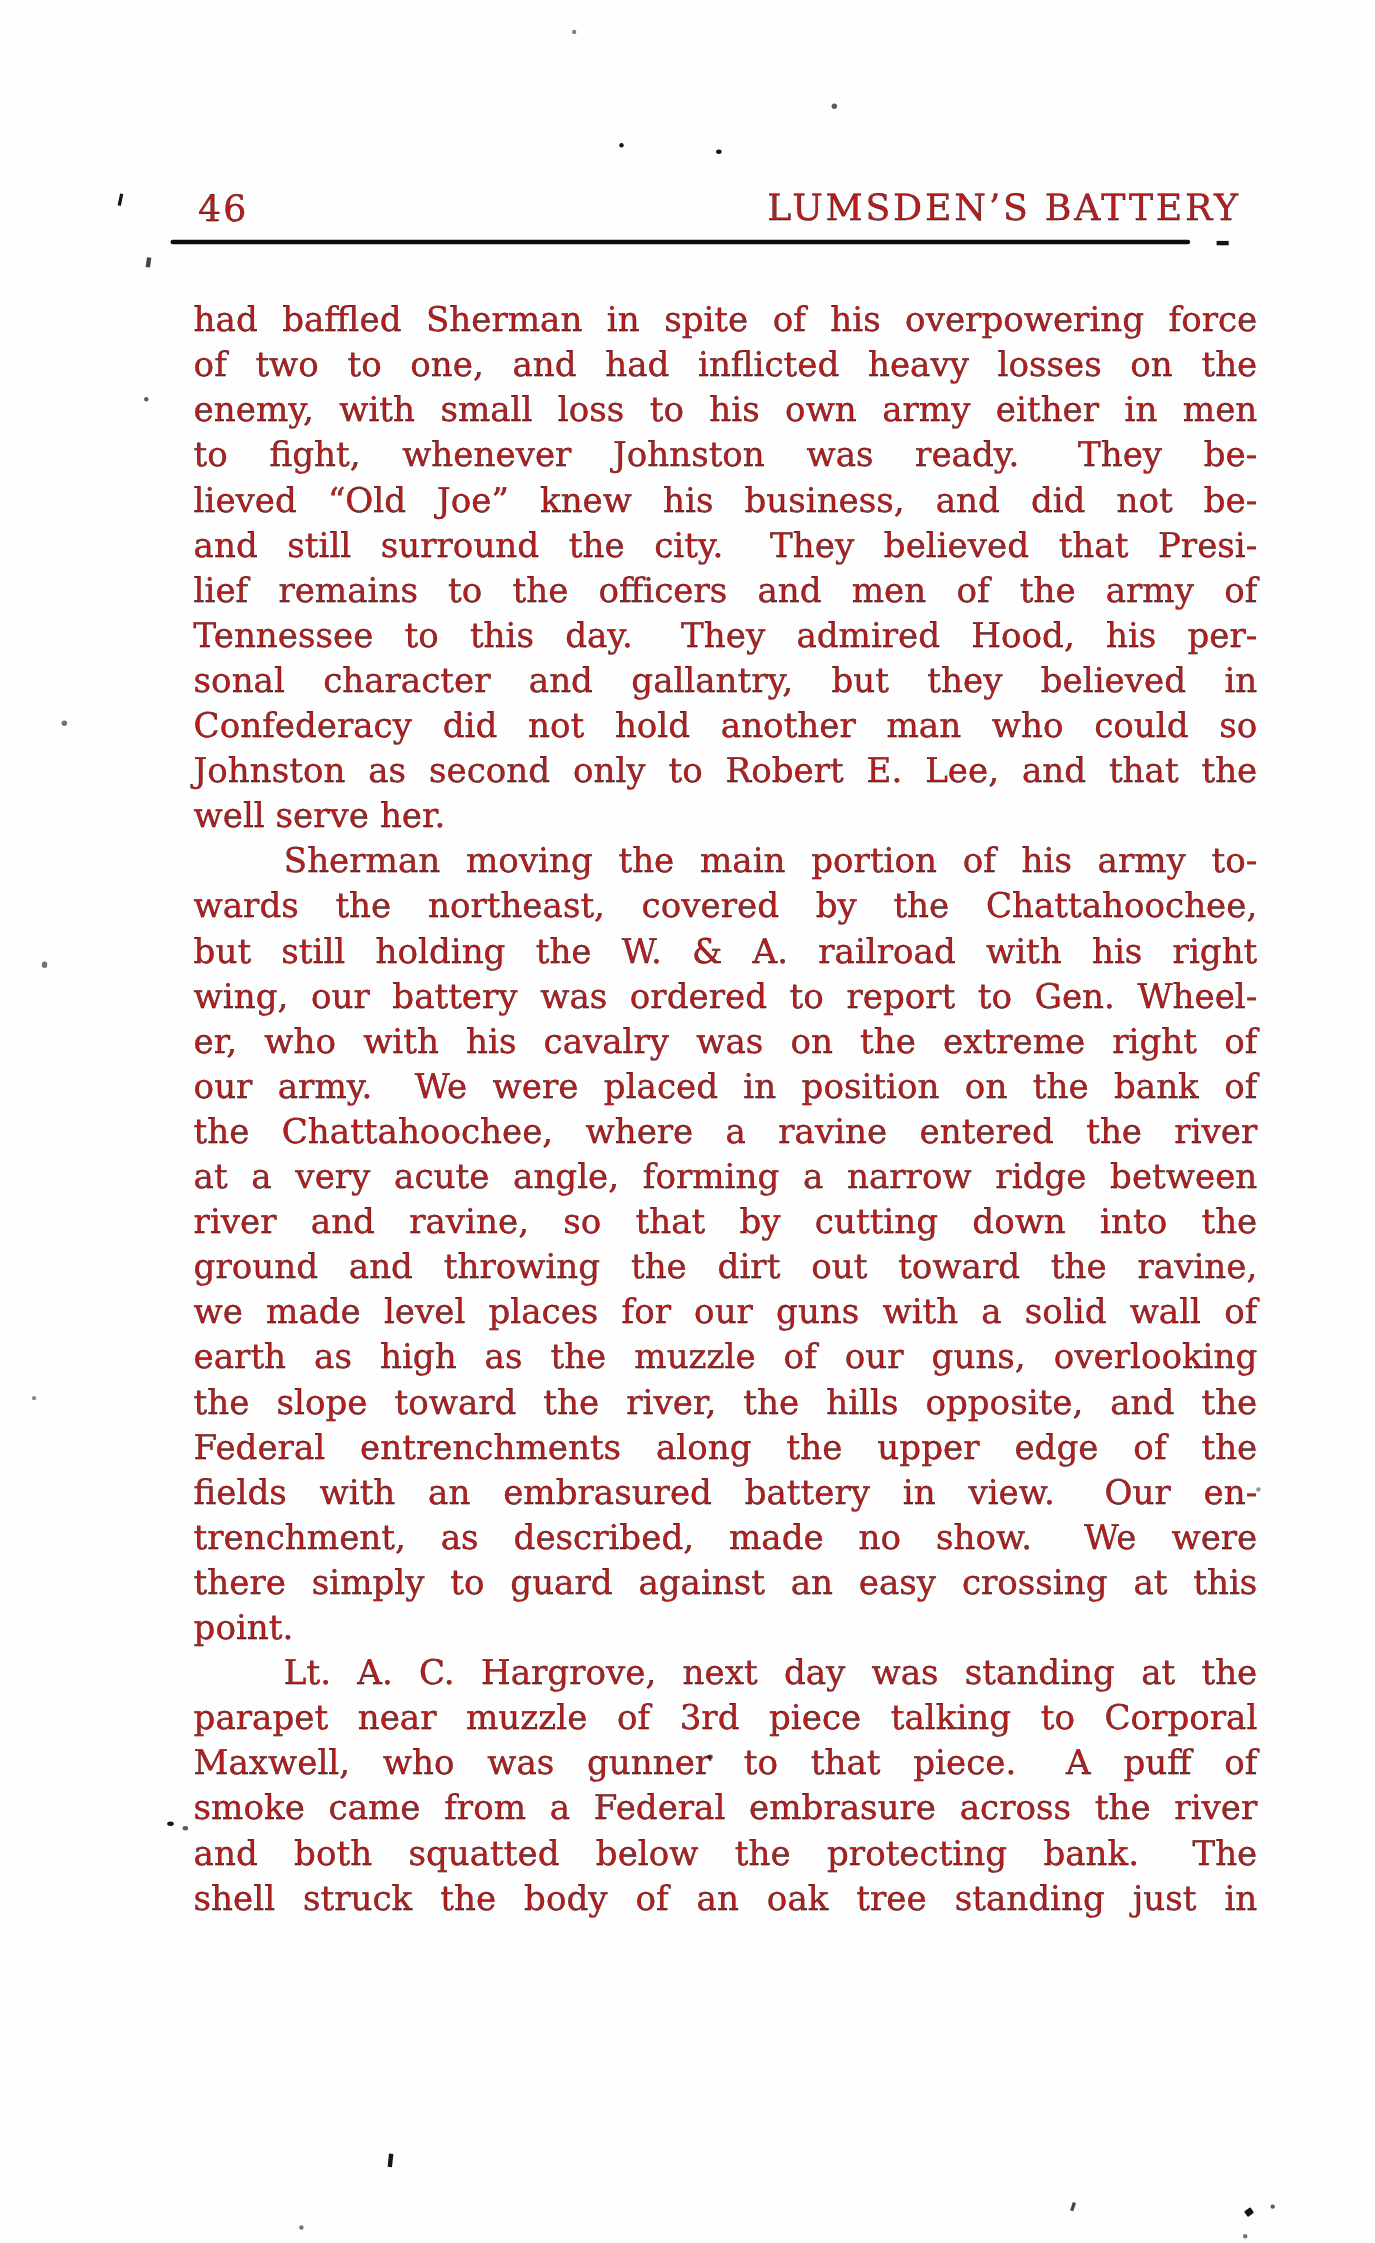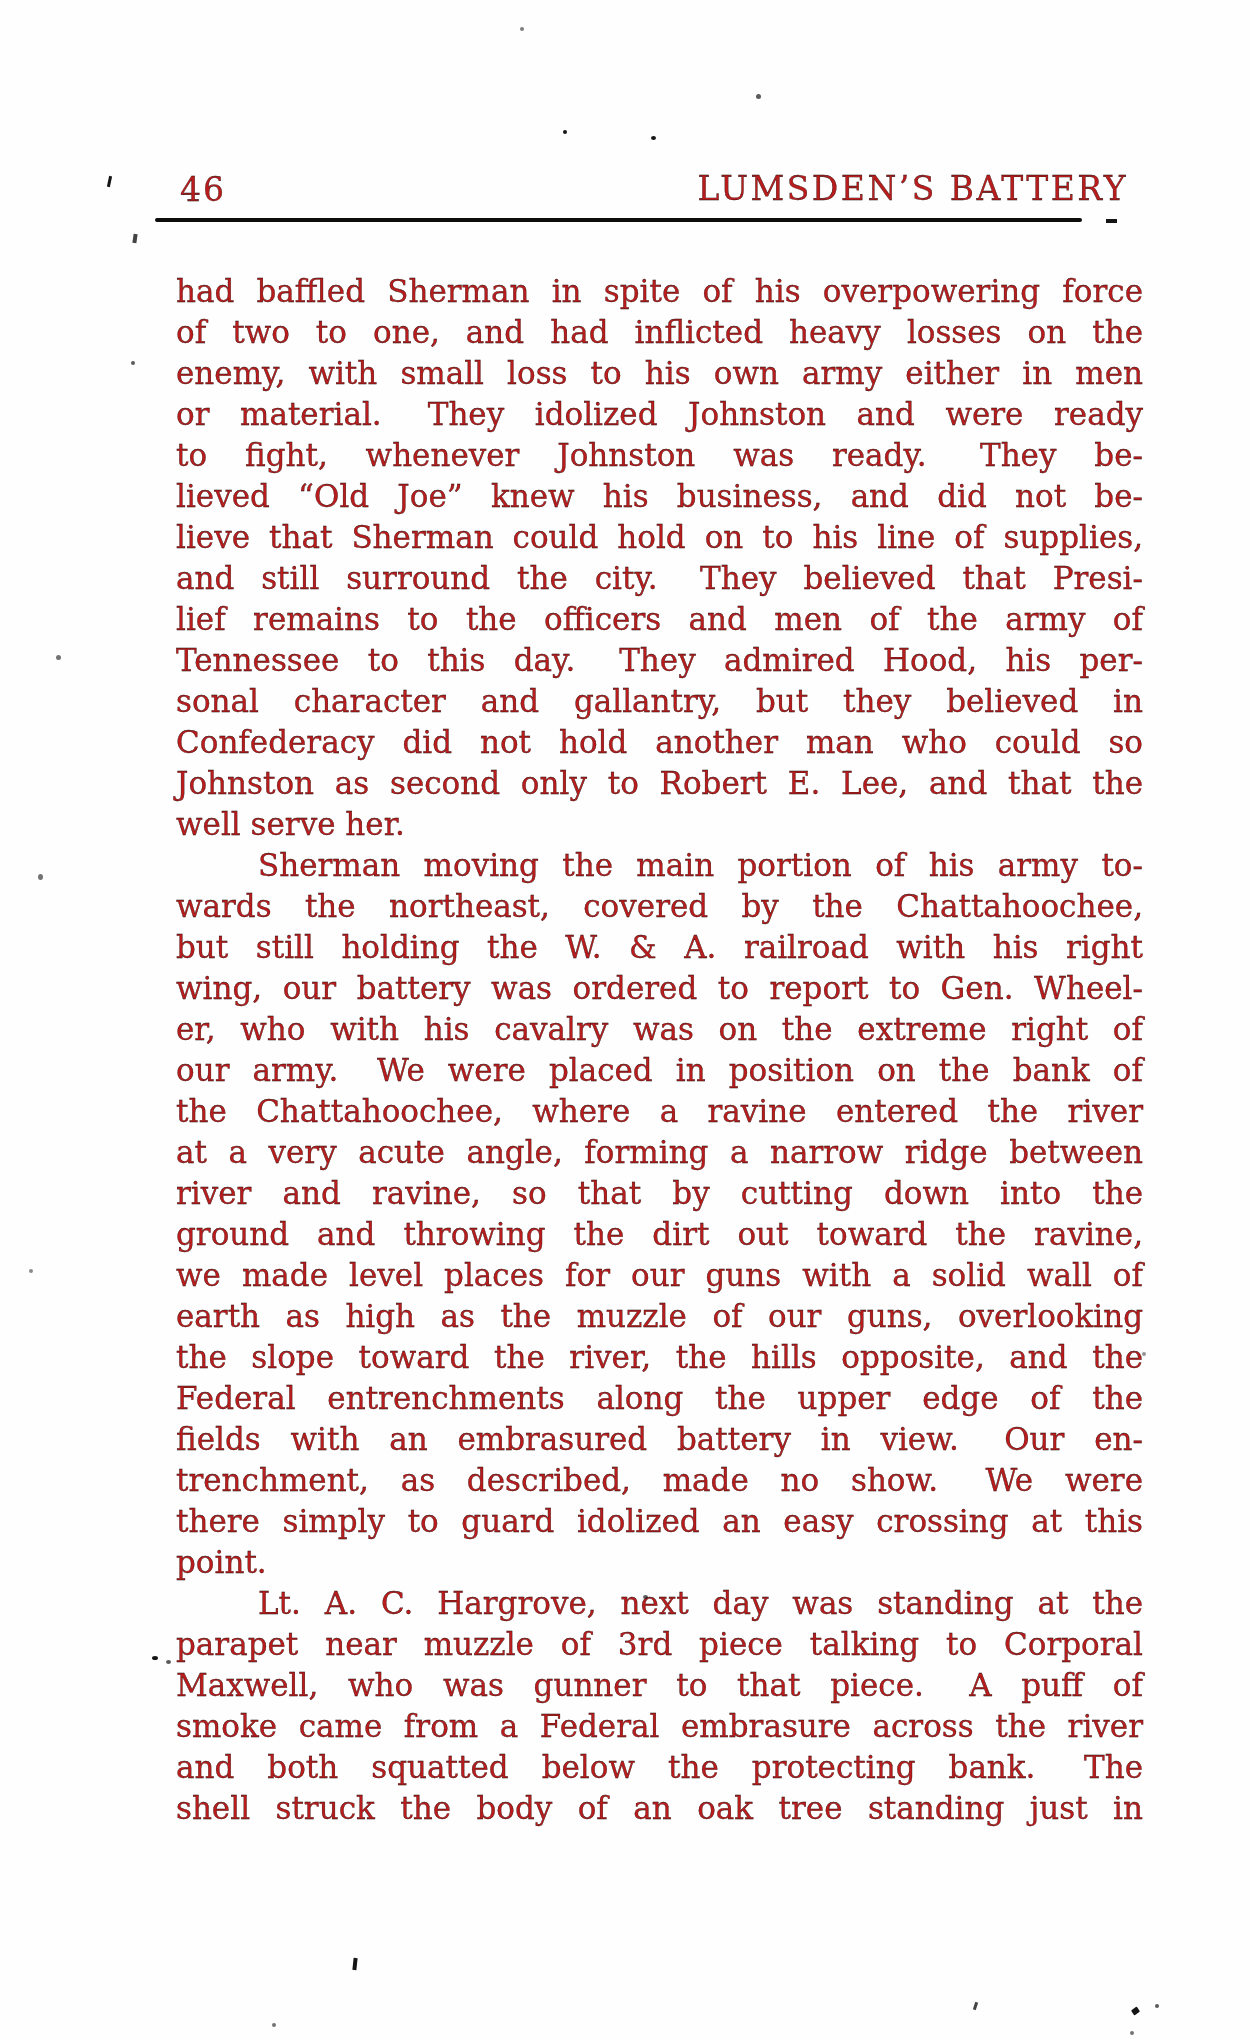--- a/index.html
+++ b/index.html
@@ -38,24 +38,22 @@
     <span class="rtitle">LUMSDEN’S BATTERY</span>
   </div>
 
   <div class="rule"></div>
 
   <div class="body-text">
     <p class="para">
       <span class="line">had baffled Sherman in spite of his overpowering force</span>
       <span class="line">of two to one, and had inflicted heavy losses on the</span>
       <span class="line">enemy, with small loss to his own army either in men</span>
-      <span class="line">or material.  They idolized Johnston and were ready</span>
       <span class="line">to fight, whenever Johnston was ready.  They be-</span>
       <span class="line">lieved “Old Joe” knew his business, and did not be-</span>
-      <span class="line">lieve that Sherman could hold on to his line of supplies,</span>
       <span class="line">and still surround the city.  They believed that Presi-</span>
       <span class="line">lief remains to the officers and men of the army of</span>
       <span class="line">Tennessee to this day.  They admired Hood, his per-</span>
       <span class="line">sonal character and gallantry, but they believed in</span>
       <span class="line">Confederacy did not hold another man who could so</span>
       <span class="line">Johnston as second only to Robert E. Lee, and that the</span>
       <span class="line ll">well serve her.</span>
     </p>
     <p class="para ind">
       <span class="line">Sherman moving the main portion of his army to-</span>
@@ -67,21 +65,21 @@
       <span class="line">the Chattahoochee, where a ravine entered the river</span>
       <span class="line">at a very acute angle, forming a narrow ridge between</span>
       <span class="line">river and ravine, so that by cutting down into the</span>
       <span class="line">ground and throwing the dirt out toward the ravine,</span>
       <span class="line">we made level places for our guns with a solid wall of</span>
       <span class="line">earth as high as the muzzle of our guns, overlooking</span>
       <span class="line">the slope toward the river, the hills opposite, and the</span>
       <span class="line">Federal entrenchments along the upper edge of the</span>
       <span class="line">fields with an embrasured battery in view.  Our en-</span>
       <span class="line">trenchment, as described, made no show.  We were</span>
-      <span class="line">there simply to guard idolized an easy crossing at this</span>
+      <span class="line">there simply to guard against an easy crossing at this</span>
       <span class="line ll">point.</span>
     </p>
     <p class="para ind">
       <span class="line">Lt. A. C. Hargrove, next day was standing at the</span>
       <span class="line">parapet near muzzle of 3rd piece talking to Corporal</span>
       <span class="line">Maxwell, who was gunner to that piece.  A puff of</span>
       <span class="line">smoke came from a Federal embrasure across the river</span>
       <span class="line">and both squatted below the protecting bank.  The</span>
       <span class="line">shell struck the body of an oak tree standing just in</span>
     </p>

